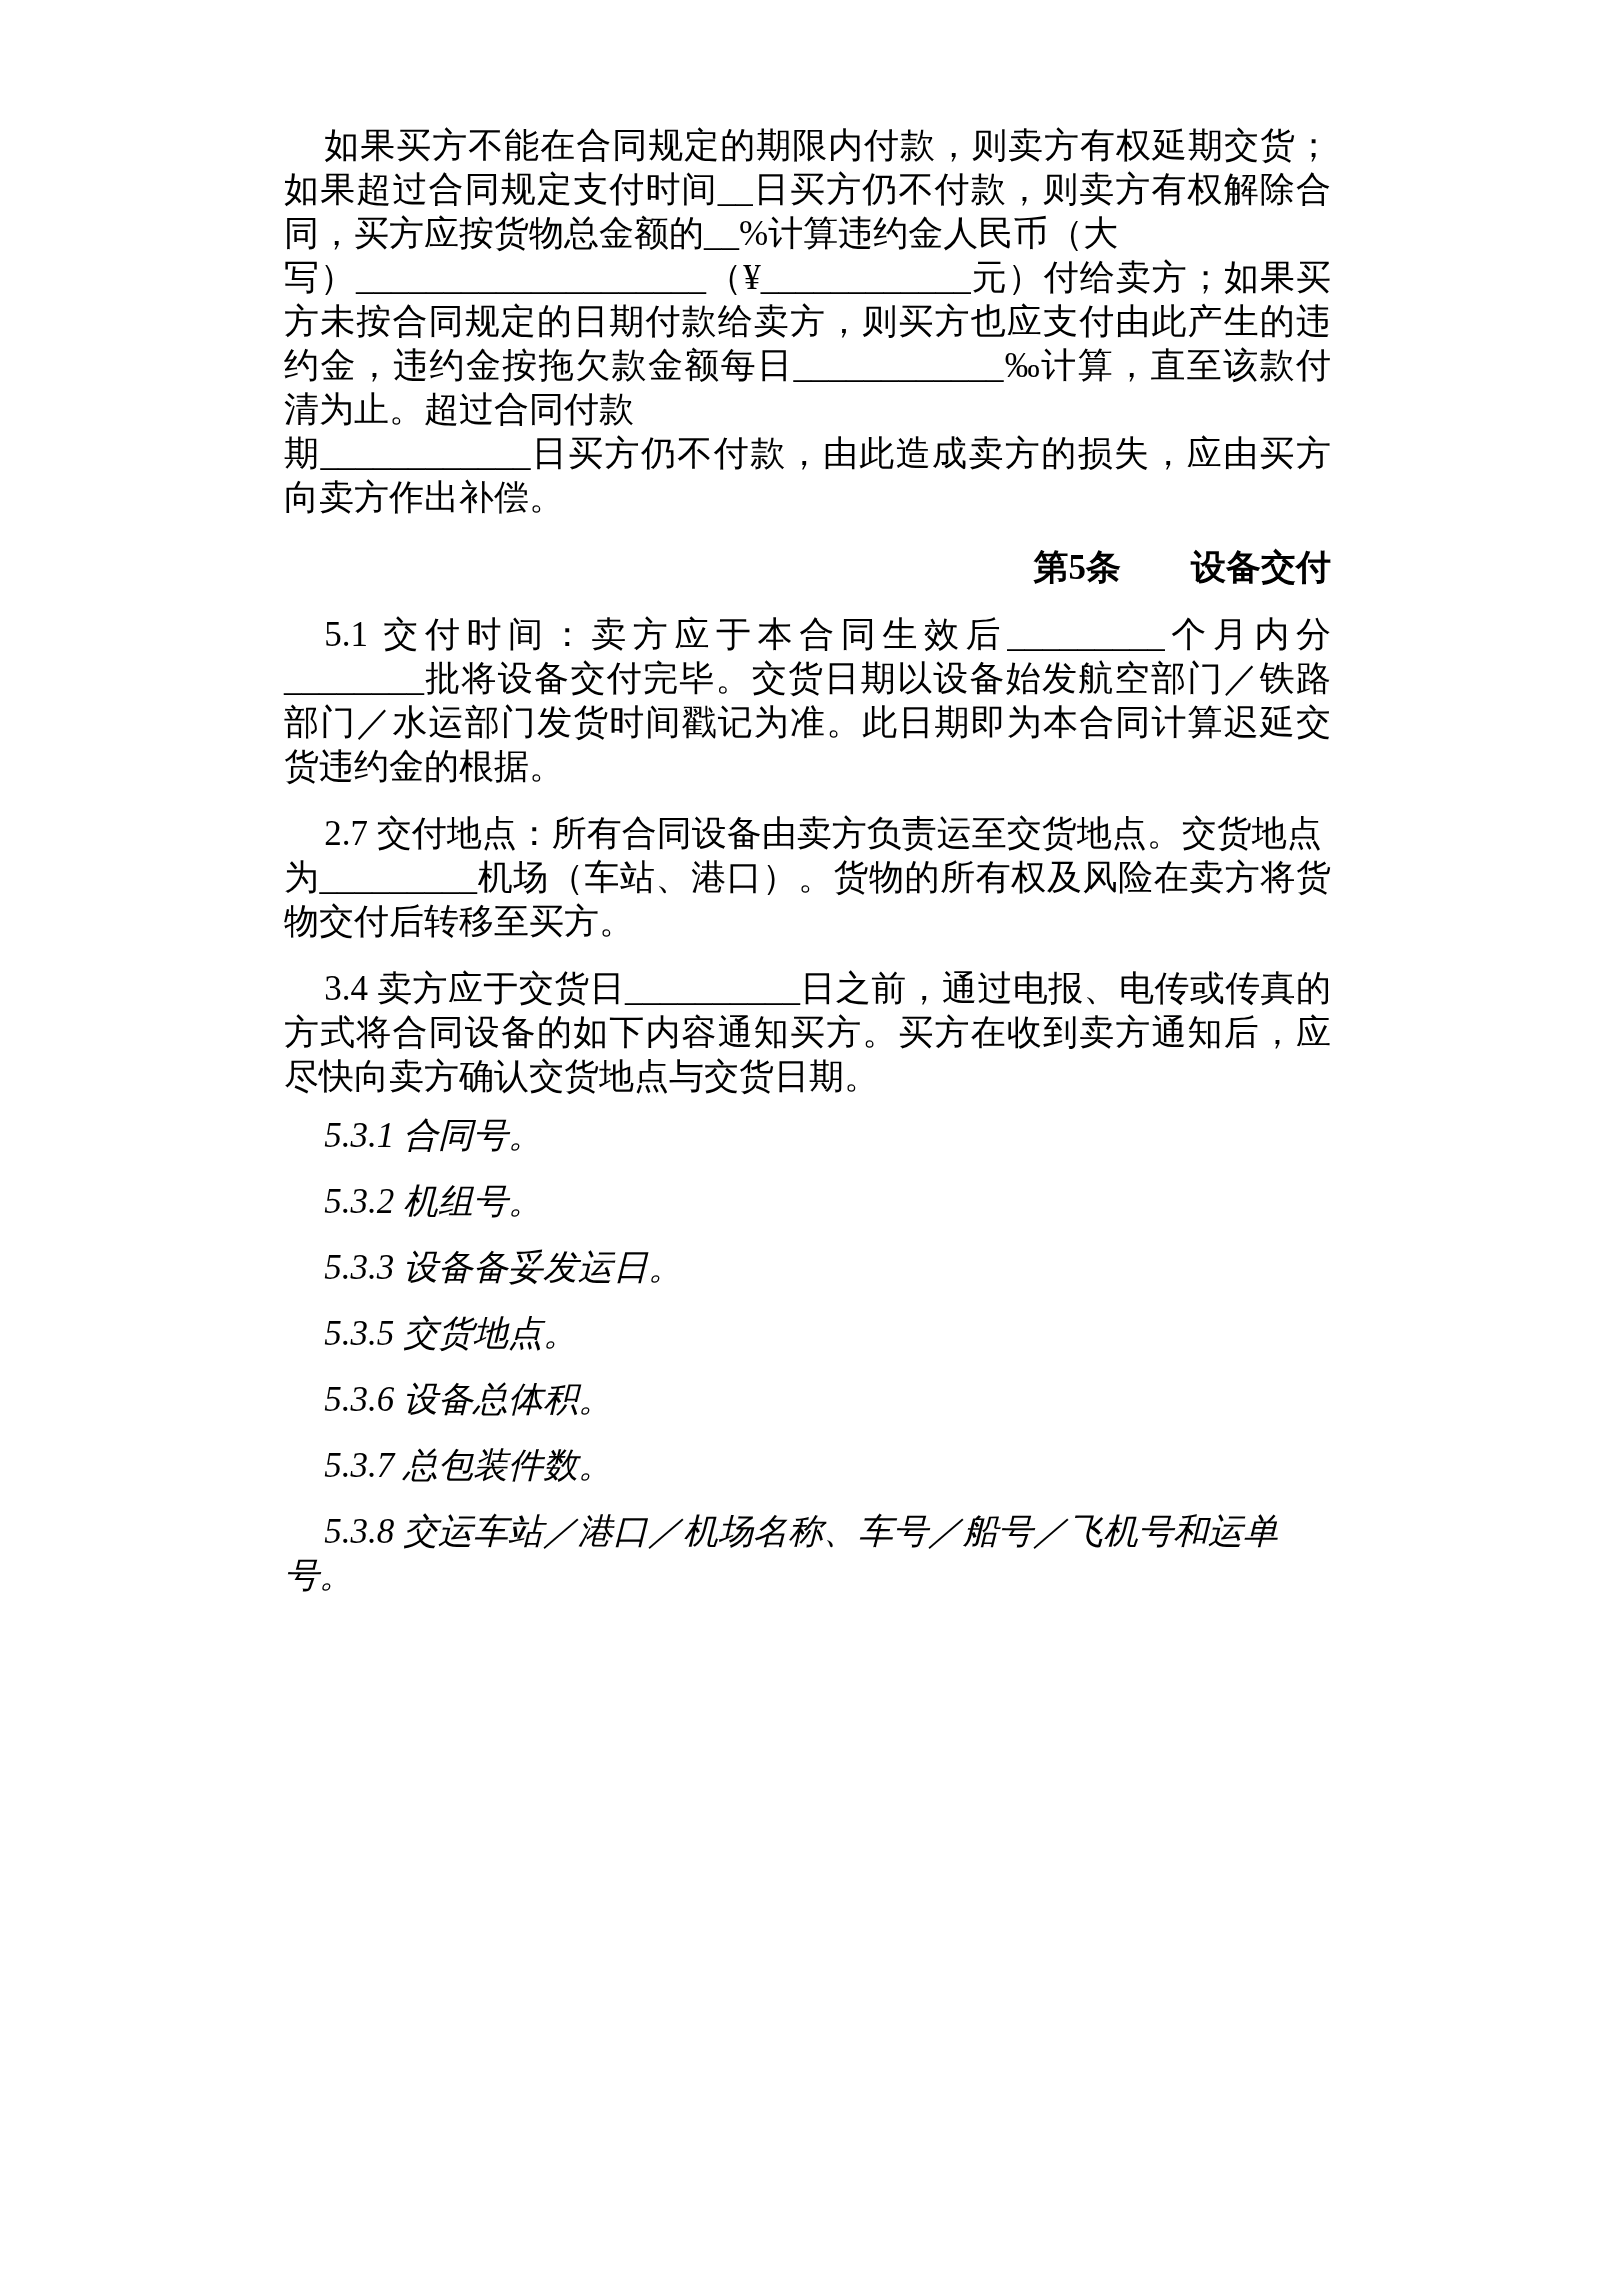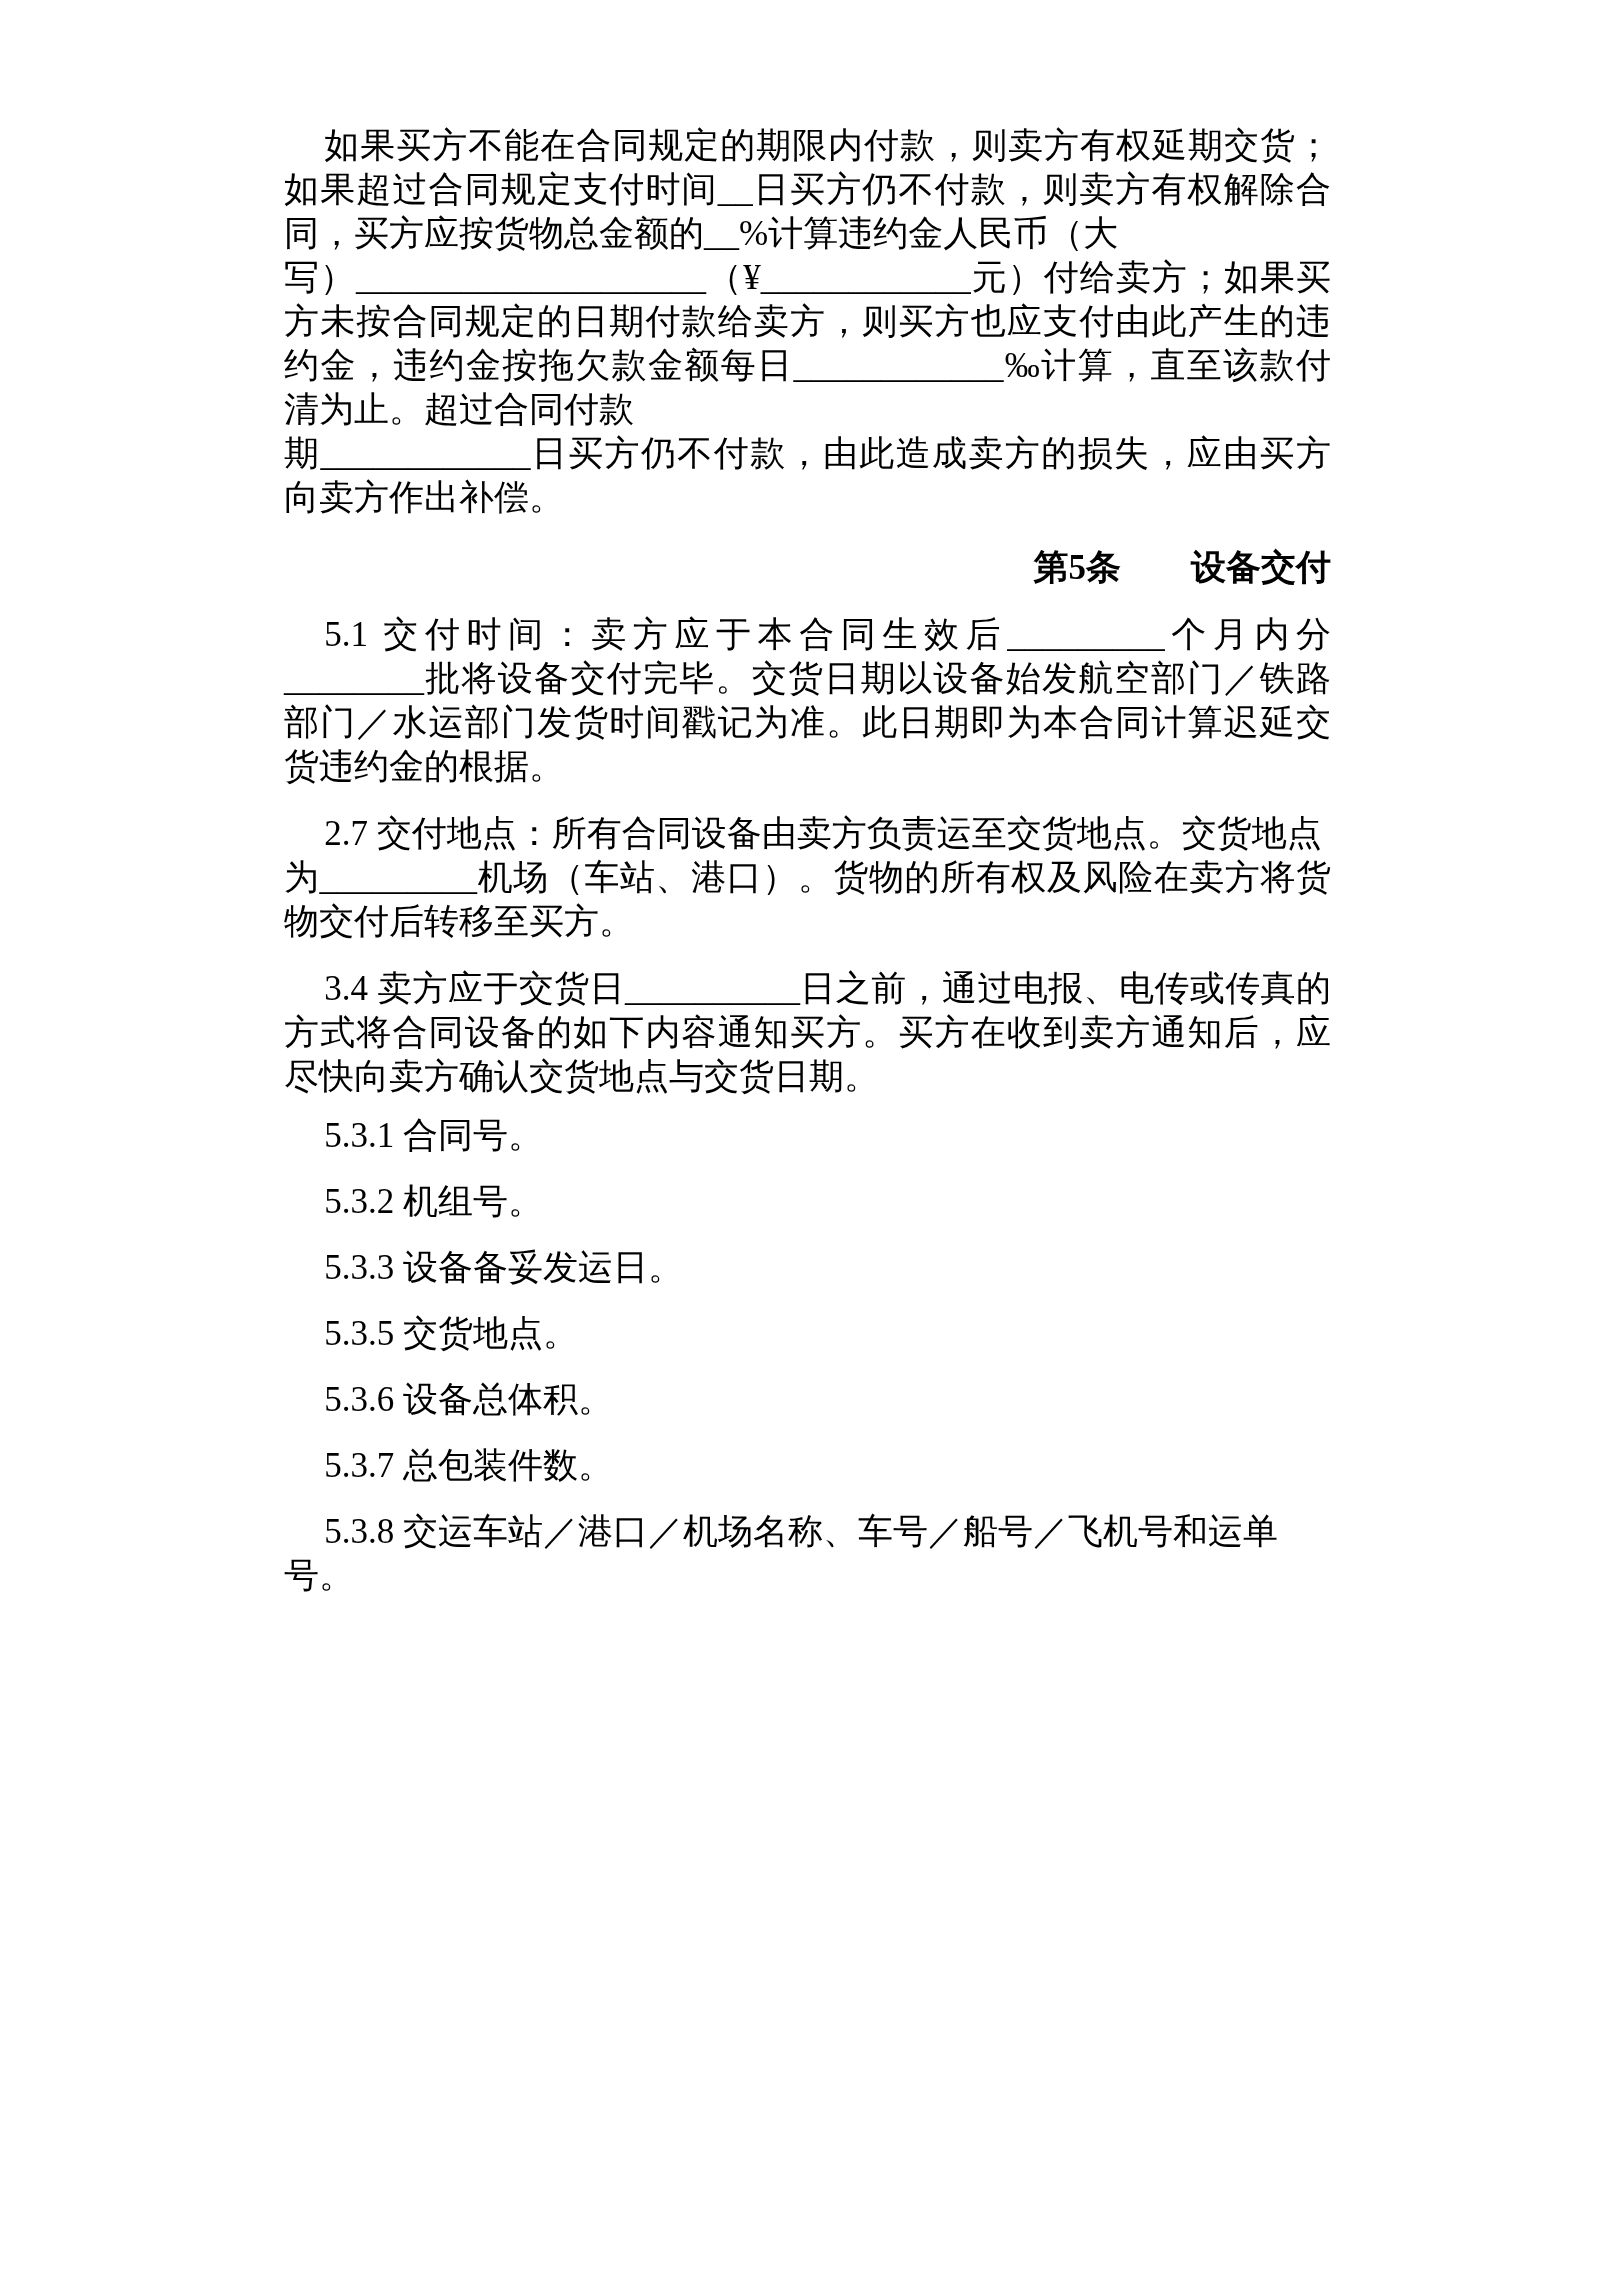--- a/index.html
+++ b/index.html
@@ -29,20 +29,21 @@
     font-weight: 700;
     margin: 25.5px 0 23.6px 0;
     text-align: right;
   }
   .para.clause {
     margin-top: 23px;
   }
   .para.item {
     margin: 0 0 22px 0;
     text-align: left;
+    font-style: italic;
   }
 </style>
 </head>
 <body>
 
 <div class="page">
   <p class="para">如果买方不能在合同规定的期限内付款，则卖方有权延期交货；如果超过合同规定支付时间__日买方仍不付款，则卖方有权解除合同，买方应按货物总金额的__%计算违约金人民币（大
 写）____________________（¥____________元）付给卖方；如果买方未按合同规定的日期付款给卖方，则买方也应支付由此产生的违约金，违约金按拖欠款金额每日____________‰计算，直至该款付清为止。超过合同付款
 期____________日买方仍不付款，由此造成卖方的损失，应由买方向卖方作出补偿。</p>
   <p class="para heading">第5条　　设备交付</p>

